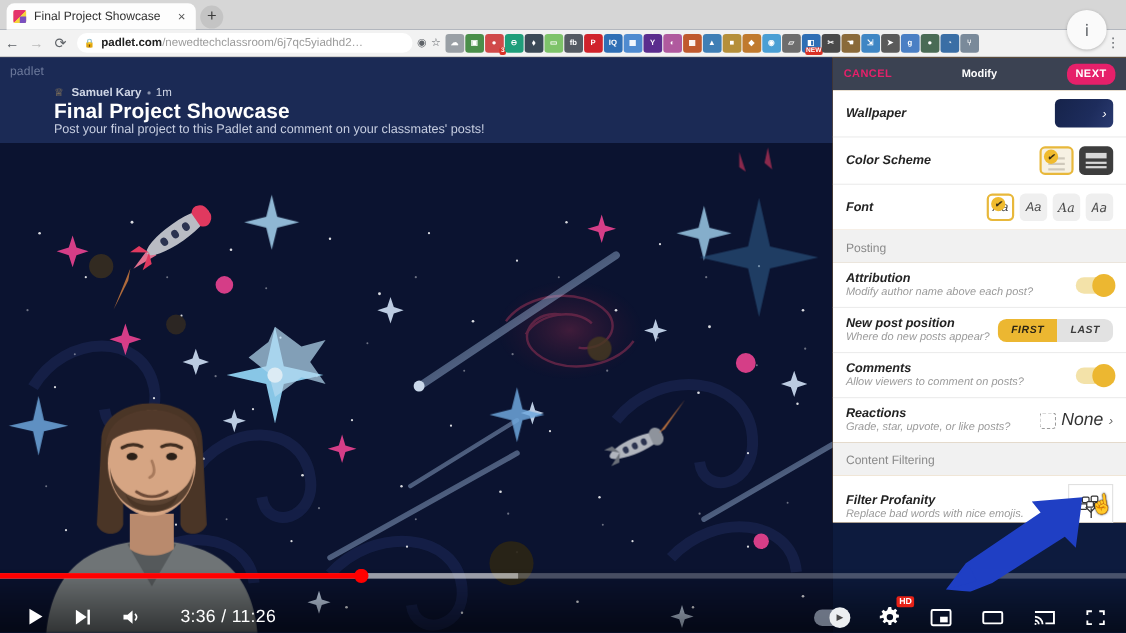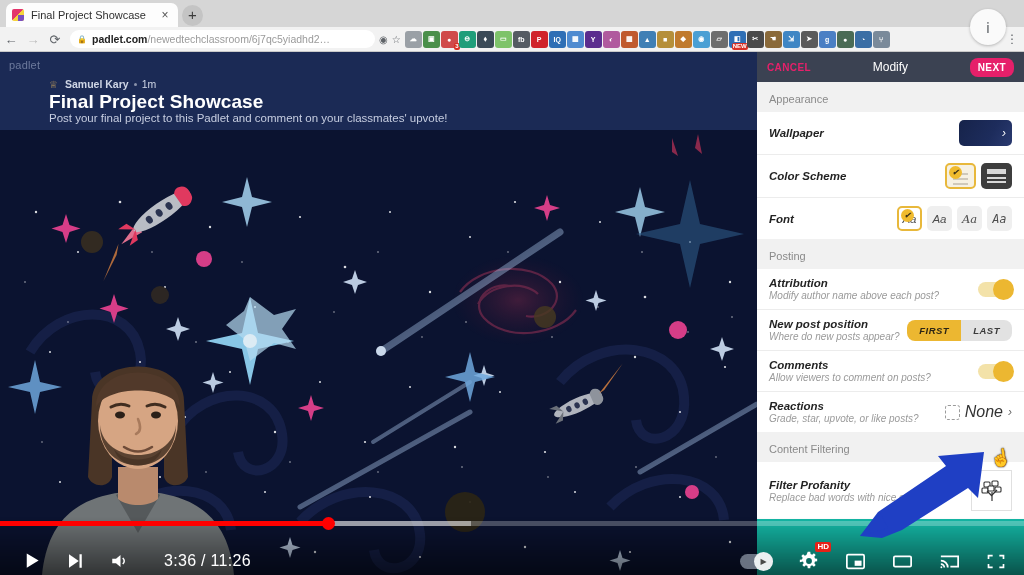--- a/index.html
+++ b/index.html
@@ -142,30 +142,30 @@
     width: 19px; height: 19px; border-radius: 50%; background: #eceff1;
     color: #4a4a4a; font-size: 8px; line-height: 19px; text-align: center;
   }
   .hd-badge {
     position: absolute; top: -9px; right: -12px; background: #e62117; color: #fff;
     font-size: 8px; font-weight: 700; padding: 0 2px; border-radius: 2px; line-height: 10px;
   }
 
   
   .panel {
-    position: absolute; right: 0; top: 52px; width: 267px; height: 523px;
-    background: #14b8a6; z-index: 20; overflow: hidden;
+    position: absolute; right: 0; top: 52px; width: 267px; height: 423px;
+    background: #a16207; z-index: 20; overflow: hidden;
     font-family: "Liberation Sans", sans-serif;
   }
   .panel-head {
     height: 30px; background: #3b4252; display: flex; align-items: center;
     padding: 0 10px; justify-content: space-between;
   }
   .p-cancel { color: #e6206a; font-size: 10px; font-weight: 700; letter-spacing: .4px; }
-  .p-title { color: #fff; font-size: 12px; font-weight: 400; }
+  .p-title { color: #fff; font-size: 10px; font-weight: 700; }
   .p-next {
     background: #e6206a; color: #fff; font-size: 10px; font-weight: 700;
     padding: 4px 8px; border-radius: 8px; letter-spacing: .4px;
   }
   .sec-label {
     padding: 11px 12px 7px; font-size: 11px; color: #8a8a8a; background: #f1f1f1;
   }
   .rows { background: #fff; }
   .row {
     display: flex; align-items: center; justify-content: flex-end;
@@ -464,32 +464,31 @@
 
     <div class="padlet-header">
       <div class="padlet-logo">padlet</div>
       <div class="meta-row">
         <span class="meta-avatar">♕</span>
         <span class="meta-name">Samuel Kary</span>
         <span class="meta-dot"></span>
         <span class="meta-time">1m</span>
       </div>
       <div class="padlet-title">Final Project Showcase</div>
-      <div class="padlet-sub">Post your final project to this Padlet and comment on your classmates' upvote!</div>
+      <div class="padlet-sub">Post your final project to this Padlet and comment on your classmates' posts!</div>
     </div>
   </div>
 
   <div class="panel">
     <div class="panel-head">
       <span class="p-cancel">CANCEL</span>
       <span class="p-title">Modify</span>
       <span class="p-next">NEXT</span>
     </div>
 
-    <div class="sec-label">Appearance</div>
     <div class="rows">
       <div class="row">
         <div class="row-txt">
           <div class="row-title">Wallpaper</div>
         </div>
         <div class="row-ctl">
           <div class="wall-thumb">
             <span class="chev">›</span>
           </div>
         </div>

